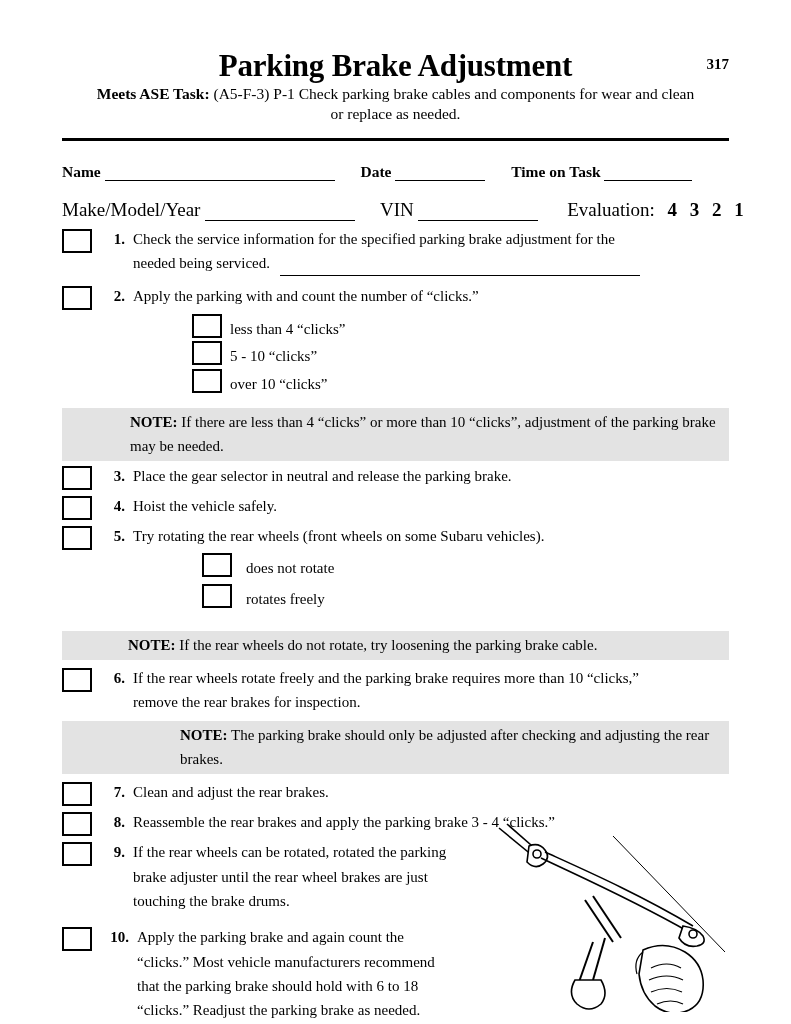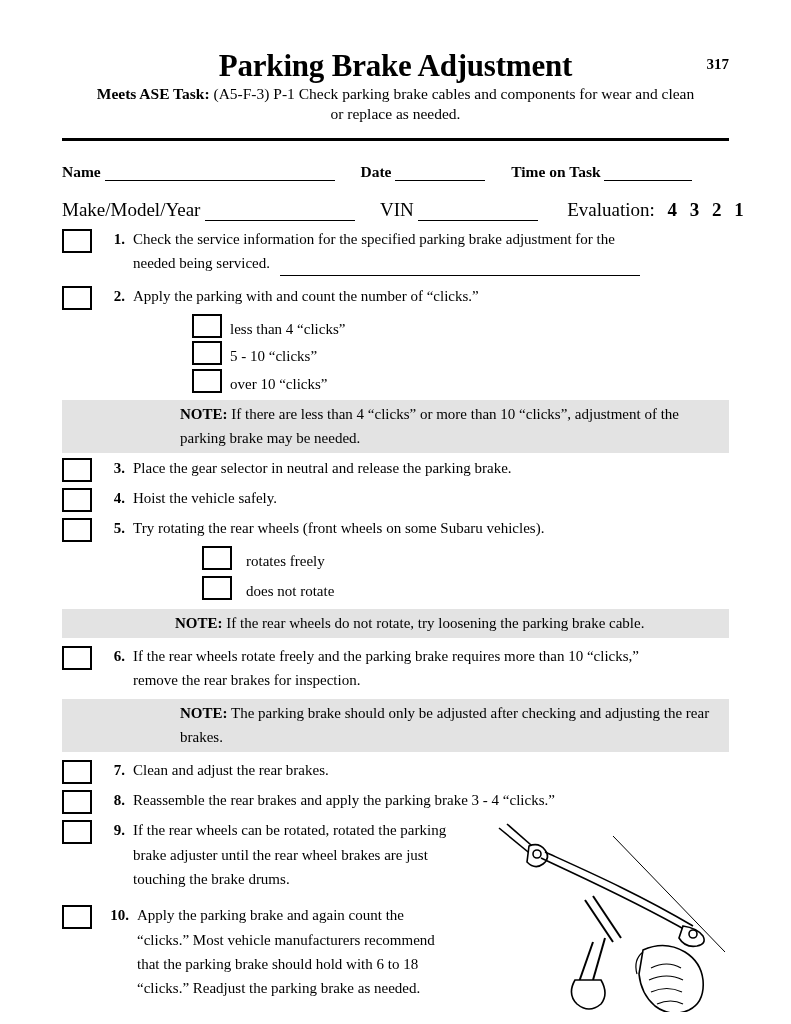--- a/index.html
+++ b/index.html
@@ -187,21 +187,21 @@
   <div class="sub-opt" style="margin-top:4px">
     <span class="cbox"></span><span>less than 4 “clicks”</span>
   </div>
   <div class="sub-opt" style="margin-top:1px">
     <span class="cbox"></span><span>5 - 10 “clicks”</span>
   </div>
   <div class="sub-opt" style="margin-top:1px">
     <span class="cbox"></span><span>over 10 “clicks”</span>
   </div>
 
-  <div class="note" style="margin-top:4px;padding-left:118px">
+  <div class="note" style="margin-top:12px;padding-left:68px">
     <b>NOTE:</b>
     <span>If  there are less than 4 “clicks” or more than 10 “clicks”, adjustment of the parking brake may be needed.</span>
   </div>
 
   <div class="item flexline" style="margin-top:3px">
     <span class="cbox"></span>
     <span class="num">3.</span>
     <span class="body">Place the gear selector in neutral and release the parking brake.</span>
   </div>
 
@@ -210,28 +210,28 @@
     <span class="num">4.</span>
     <span class="body">Hoist the vehicle safely.</span>
   </div>
 
   <div class="item flexline" style="margin-top:4px">
     <span class="cbox"></span>
     <span class="num">5.</span>
     <span class="body">Try rotating the rear wheels (front wheels on some Subaru vehicles).</span>
   </div>
 
+  <div class="sub-opt" style="margin-top:3px;margin-left:140px">
+    <span class="cbox"></span><span style="margin-left:6px">does not rotate</span>
+  </div>
   <div class="sub-opt" style="margin-top:4px;margin-left:140px">
     <span class="cbox"></span><span style="margin-left:6px">rotates freely</span>
   </div>
-  <div class="sub-opt" style="margin-top:3px;margin-left:140px">
-    <span class="cbox"></span><span style="margin-left:6px">does not rotate</span>
-  </div>
-
-  <div class="note" style="margin-top:6px;padding-left:113px">
+
+  <div class="note" style="margin-top:20px;padding-left:66px">
     <b>NOTE:</b>
     <span>If the rear wheels do not rotate, try loosening the parking brake cable.</span>
   </div>
 
   <div class="item flexline" style="margin-top:6px">
     <span class="cbox"></span>
     <span class="num">6.</span>
     <span class="body">
       <span>If the rear wheels rotate freely and the parking brake requires more than 10 “clicks,”</span>
       <span style="display:block">remove the rear brakes for inspection.</span>

